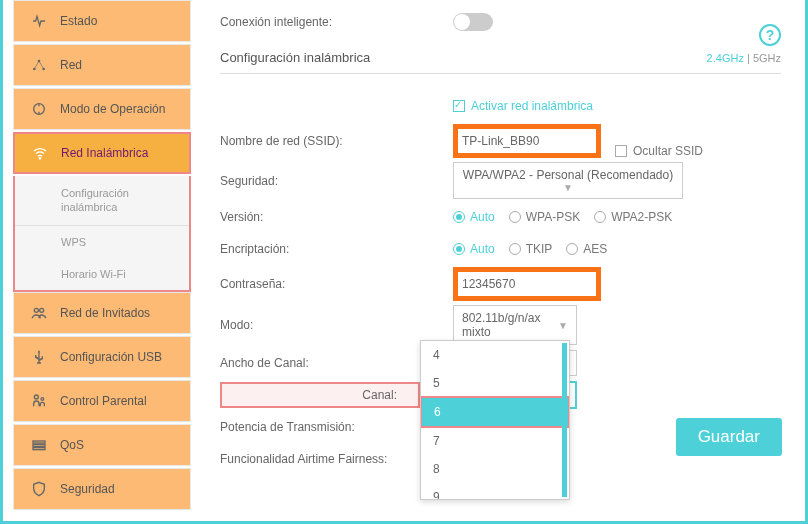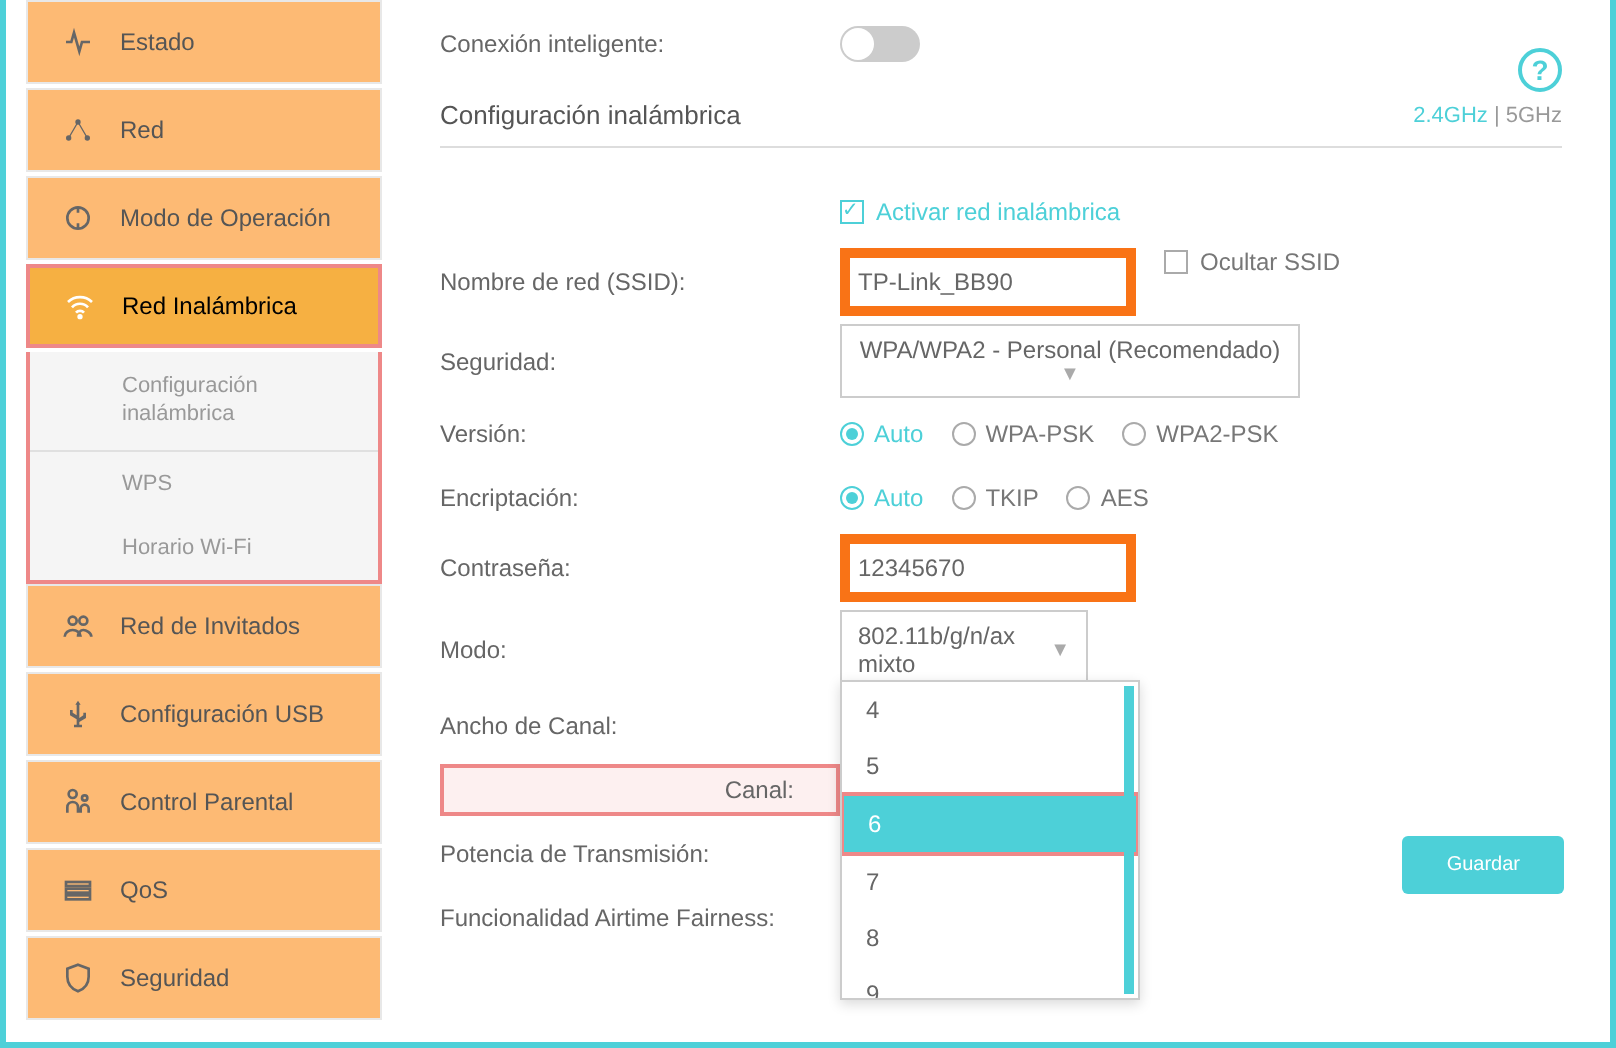--- a/index.html
+++ b/index.html
@@ -1,29 +1,29 @@
 <!DOCTYPE html>
 <html><head>
 <meta charset="utf-8">
 <style>
 * { box-sizing: border-box; margin: 0; padding: 0; font-family: Arial, sans-serif; }
 body { background: #fff; width: 808px; height: 524px; overflow: hidden; position: relative; }
 .teal-border { position: absolute; inset: 0; border: 3px solid #4dd0d8; border-top: none; pointer-events: none; z-index: 100; }
 .sidebar { position: absolute; left: 13px; top: 0; width: 178px; height: 524px; }
 .nav-item { display: flex; align-items: center; padding: 0 14px; height: 42px; background: #fdba74; border: 1px solid #e8e8e8; margin-bottom: 2px; cursor: pointer; font-size: 12px; color: #555; }
 .nav-item .icon { width: 22px; display: inline-flex; align-items: center; justify-content: center; margin-right: 10px; color: #666; }
-.nav-item.active { background: #f6b042; color: #000000; border: 2px solid #e88; }
+.nav-item.active { background: #f6b042; color: #701a75; border: 2px solid #e88; }
 .nav-item.active .icon { color: #fff; }
 .sub-items { background: #f5f5f5; border: 2px solid #e88; border-top: none; }
 .sub-item { padding: 10px 14px 10px 46px; font-size: 11px; color: #999; cursor: pointer; }
 .sub-item.current { border-bottom: 1px solid #e0e0e0; line-height: 1.3; }
 .content { position: absolute; left: 200px; top: 0; right: 3px; padding: 8px 24px 0 20px; }
 .row { display: flex; align-items: center; min-height: 28px; margin-bottom: 4px; font-size: 12px; color: #666; }
 .row .label { width: 200px; flex-shrink: 0; }
-.row .field { flex: 1; display: flex; align-items: flex-start; gap: 14px; }
+.row .field { flex: 1; display: flex; align-items: flex-end; gap: 14px; margin-left: 33px; }
 .toggle { position: relative; width: 40px; height: 18px; background: #ccc; border-radius: 10px; }
 .toggle::after { content: ''; position: absolute; width: 16px; height: 16px; background: #fff; border-radius: 50%; top: 1px; left: 1px; }
 .section-hdr { display: flex; align-items: center; justify-content: space-between; border-bottom: 1px solid #ddd; padding-bottom: 8px; margin: 14px 0 18px; }
 .section-hdr h3 { font-size: 13px; font-weight: normal; color: #555; }
 .bands { font-size: 11px; color: #999; }
 .bands .active-band { color: #4dd0d8; }
 .help-icon { position: absolute; right: 24px; top: 24px; width: 22px; height: 22px; border: 2px solid #4dd0d8; border-radius: 50%; color: #4dd0d8; display: flex; align-items: center; justify-content: center; font-size: 14px; font-weight: bold; cursor: pointer; }
 input[type=text] { border: 5px solid #f97316; padding: 5px 4px; font-size: 12px; color: #666; width: 148px; }
 .select { border: 1px solid #ccc; padding: 5px 8px; font-size: 12px; color: #666; width: 124px; position: relative; background: #fff; cursor: pointer; display: flex; justify-content: space-between; align-items: center; }
 .select.wide { width: 230px; flex-direction: column; }
@@ -38,21 +38,21 @@
 .radio.checked { border-color: #4dd0d8; }
 .radio.checked::after { content: ''; width: 6px; height: 6px; background: #4dd0d8; border-radius: 50%; }
 .radio-opt.checked { color: #4dd0d8; }
 .highlight-label { border: 2px solid #e88; padding: 4px 21px; background: #fdf0f0; text-align: right; }
 .highlight-select { border: 2px solid #4dd0d8 !important; }
 .dropdown-panel { position: absolute; left: 420px; top: 340px; width: 150px; background: #fff; border: 1px solid #ccc; box-shadow: 0 2px 6px rgba(0,0,0,0.15); z-index: 50; max-height: 160px; overflow: hidden; }
 .dropdown-panel::after { content: ''; position: absolute; right: 2px; top: 2px; bottom: 2px; width: 5px; background: #4dd0d8; }
 .dd-opt { padding: 7px 12px; font-size: 12px; color: #666; cursor: pointer; }
 .dd-opt.selected { background: #4dd0d8; color: #fff; border: 2px solid #e88; margin: -1px; }
 .teal-link { color: #4dd0d8; }
-.save-btn { position: absolute; right: 26px; top: 418px; background: #4dd0d8; color: #fff; border: none; padding: 9px 22px; font-size: 10px; border-radius: 3px; cursor: pointer; }
+.save-btn { position: absolute; right: 26px; top: 418px; background: #4dd0d8; color: #fff; border: none; padding: 9px 22px; font-size: 17px; border-radius: 3px; cursor: pointer; }
 svg { width: 16px; height: 16px; }
 </style>
 </head>
 <body>
 
 <div class="sidebar">
   <div class="nav-item">
       <span class="icon">
         <svg viewBox="0 0 24 24" fill="none" stroke="currentColor" stroke-width="2">
           <path d="M3 12h4l2-7 4 14 2-7h6"></path>

